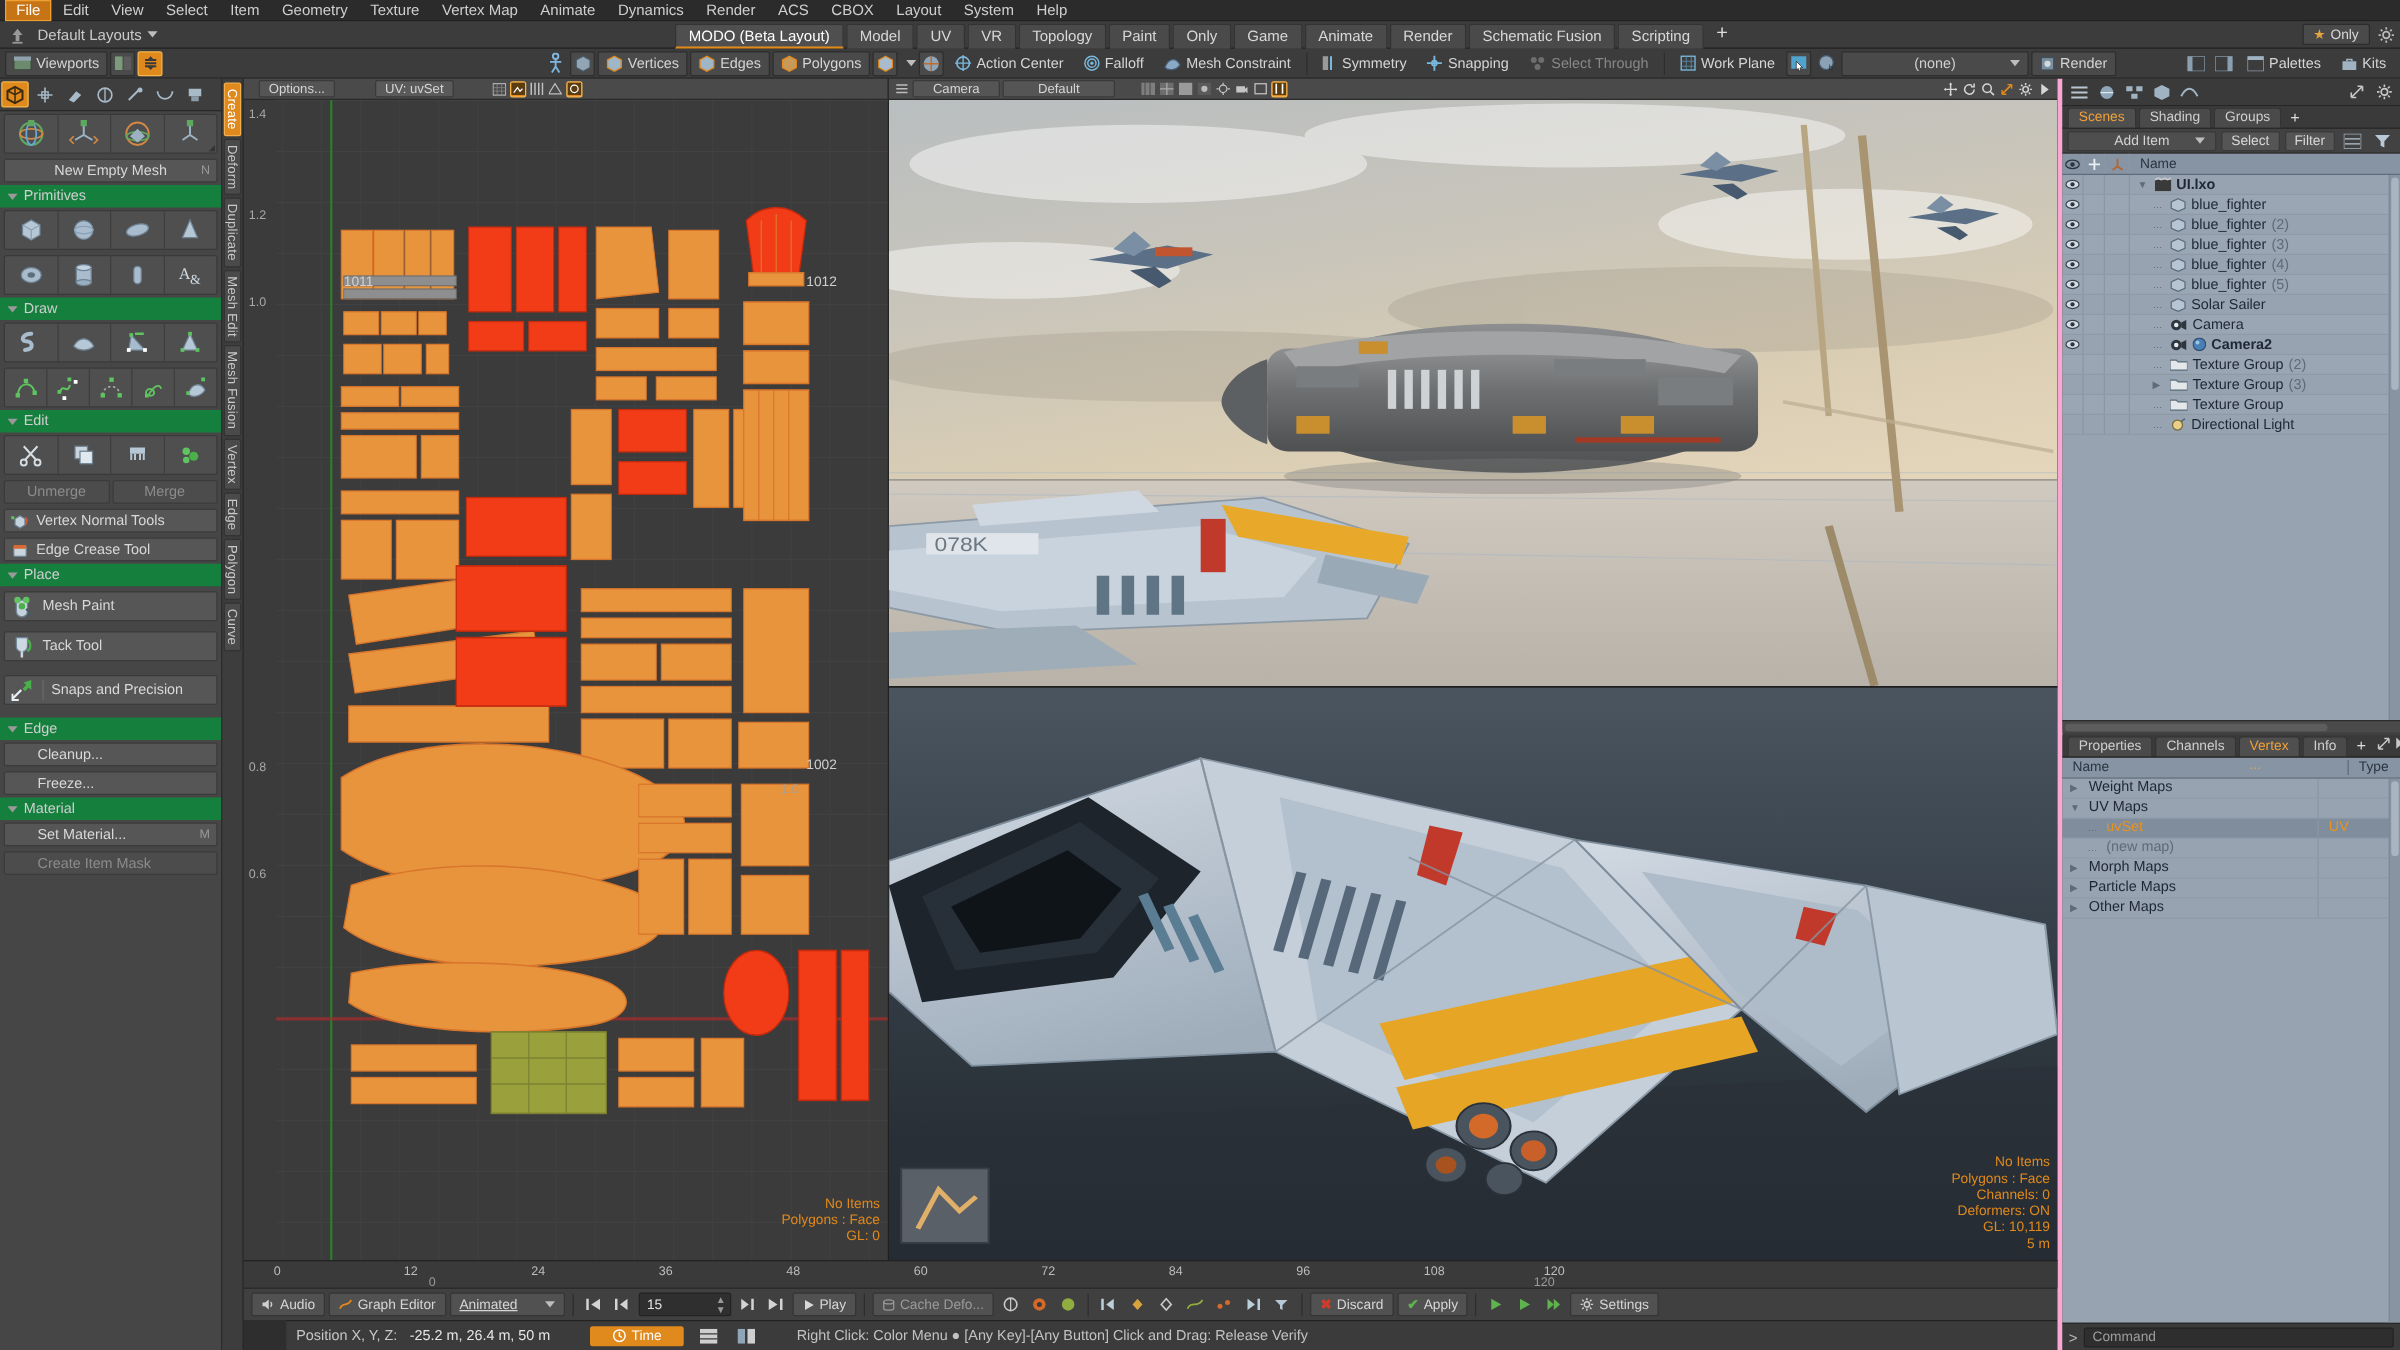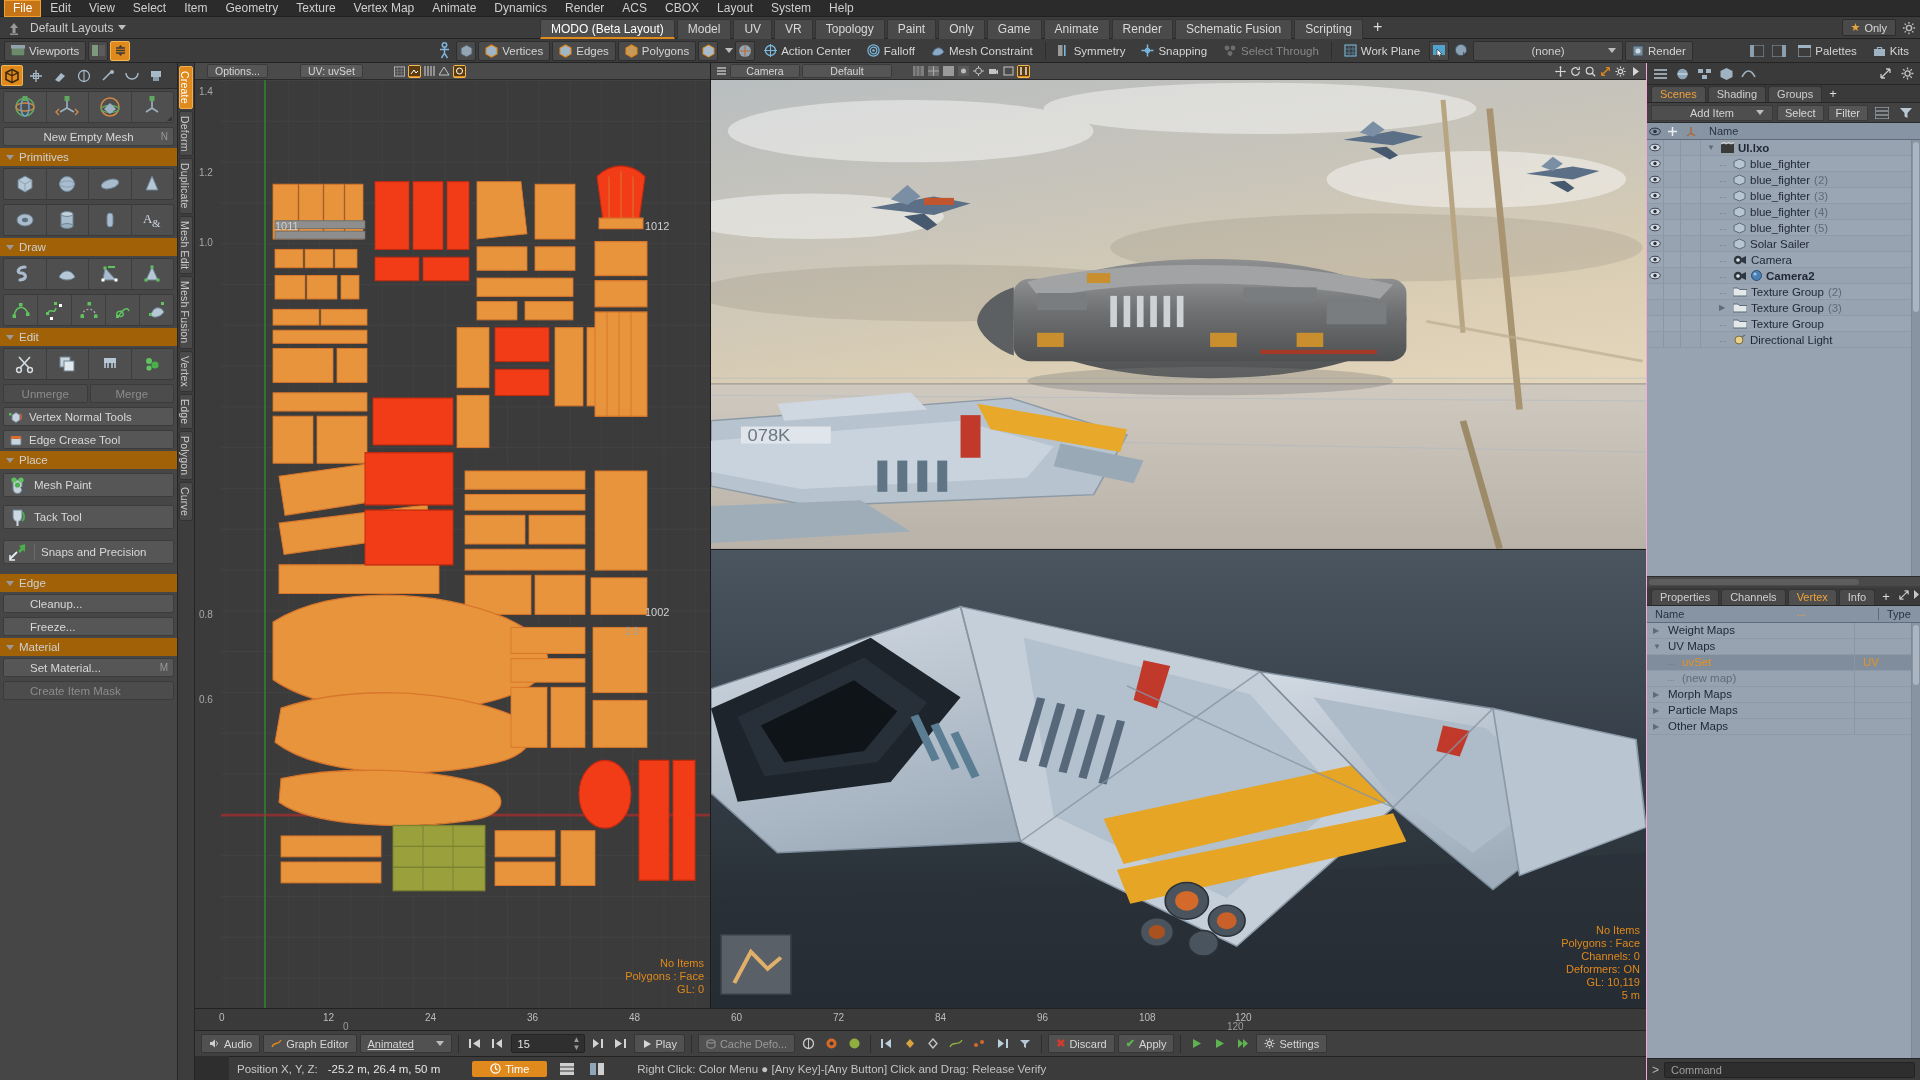--- a/index.html
+++ b/index.html
@@ -55,21 +55,21 @@
   .drop .caretd { position:absolute; right:6px; }
 
   
   .body { position:absolute; top:63px; left:0; right:0; bottom:0; display:flex; }
 
   
   .leftpanel { width:178px; background:#464646; border-right:1px solid #252525;
     display:flex; flex-direction:column; overflow:hidden; }
   .lp-toprow { height:26px; display:flex; background:#3e3e3e; border-bottom:1px solid #2a2a2a; }
   .lp-toprow .sq { margin:2px 1px; width:22px;height:21px; }
-  .lp-grp { background:#a16207; color:#cfcfcf; font-size:11.5px; padding:3px 6px;
+  .lp-grp { background:#15803d; color:#cfcfcf; font-size:11.5px; padding:3px 6px;
     display:flex; align-items:center; gap:5px;text-align:center; }
   .tri { width:0;height:0;border-left:4px solid transparent;border-right:4px solid transparent;
     border-top:5px solid #9a9a9a; }
   .iconrow { display:flex; background:#4f4f4f; margin:2px 3px; border:1px solid #3a3a3a; border-radius:2px; }
   .iconcell { flex:1; height:30px; display:flex; align-items:center; justify-content:center;
     border-right:1px solid #3e3e3e; }
   .iconcell:last-child{border-right:none;}
   .lp-btn { margin:2px 3px; height:19px; background:#565656; border:1px solid #3b3b3b; border-radius:2px;
     color:#d8d8d8; font-size:11.5px; display:flex; align-items:center; justify-content:center; }
   .lp-btn.dim { color:#8c8c8c; background:#4c4c4c; }
@@ -120,21 +120,21 @@
   .tb2.dim{color:#9a9a9a;}
   .numfield { height:19px; width:74px; background:#2f2f2f; border:1px solid #232323; border-radius:2px;
     display:flex;align-items:center; padding-left:6px; font-size:11px; color:#e2e2e2; position:relative;}
   .numfield .arrows{position:absolute;right:3px;color:#999;font-size:8px;line-height:8px;}
   .statusbar { height:24px; background:#3b3b3b; border-top:1px solid #222; display:flex;
     align-items:center; gap:10px; padding:0 8px; font-size:11.5px; color:#c8c8c8;margin-left:34px; }
   .timepill { background:#e0891c; color:#fff; border-radius:2px; padding:2px 18px; font-size:11px;
     display:flex;align-items:center;gap:4px;}
 
   
-  .rightpanel { width:274px; background:#3f3f3f; border-left:1px solid #f9a8d4;
+  .rightpanel { width:274px; background:#3f3f3f; border-left:4px solid #f9a8d4;
     display:flex; flex-direction:column; }
   .rp-iconrow { height:22px; background:#3a3a3a; display:flex; align-items:center; gap:2px;
     padding:0 3px; border-bottom:1px solid #262626;}
   .rp-tabs { height:18px; background:#3a3a3a; display:flex; align-items:flex-end; padding-left:4px;
     border-bottom:1px solid #262626; position:relative;}
   .rp-tab { height:16px; line-height:15px; padding:0 8px; font-size:11px; background:#4a4a4a;
     color:#cfcfcf; margin-right:2px; border:1px solid #333; border-bottom:none;
     border-top-left-radius:3px;border-top-right-radius:3px;}
   .rp-tab.active { background:#4f4f4f; color:#f0a13a; }
   .rp-tab.plus { background:transparent;border:none;color:#ddd;font-size:13px;padding:0 5px;}

